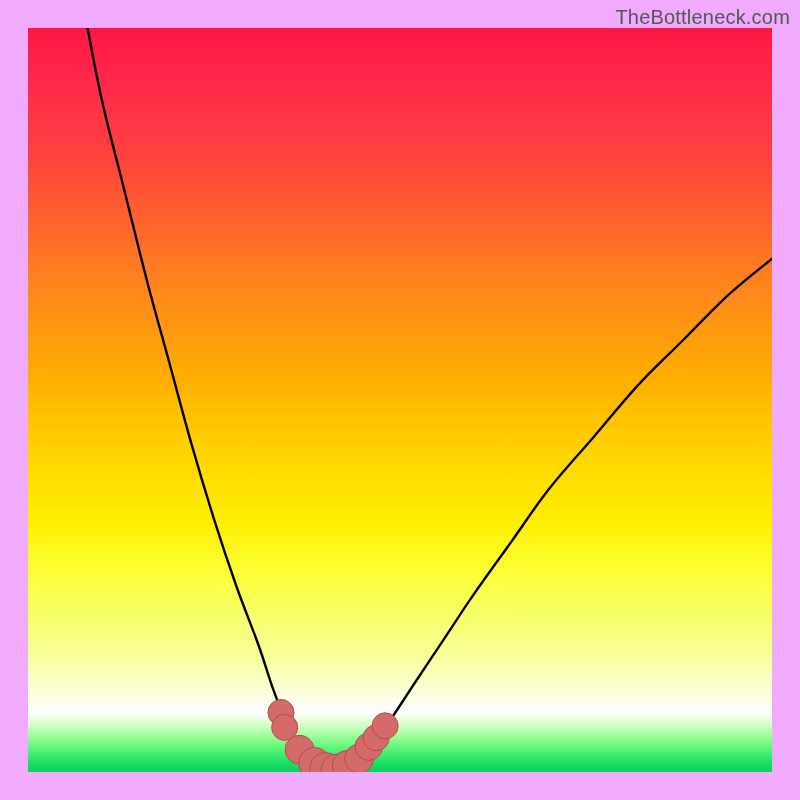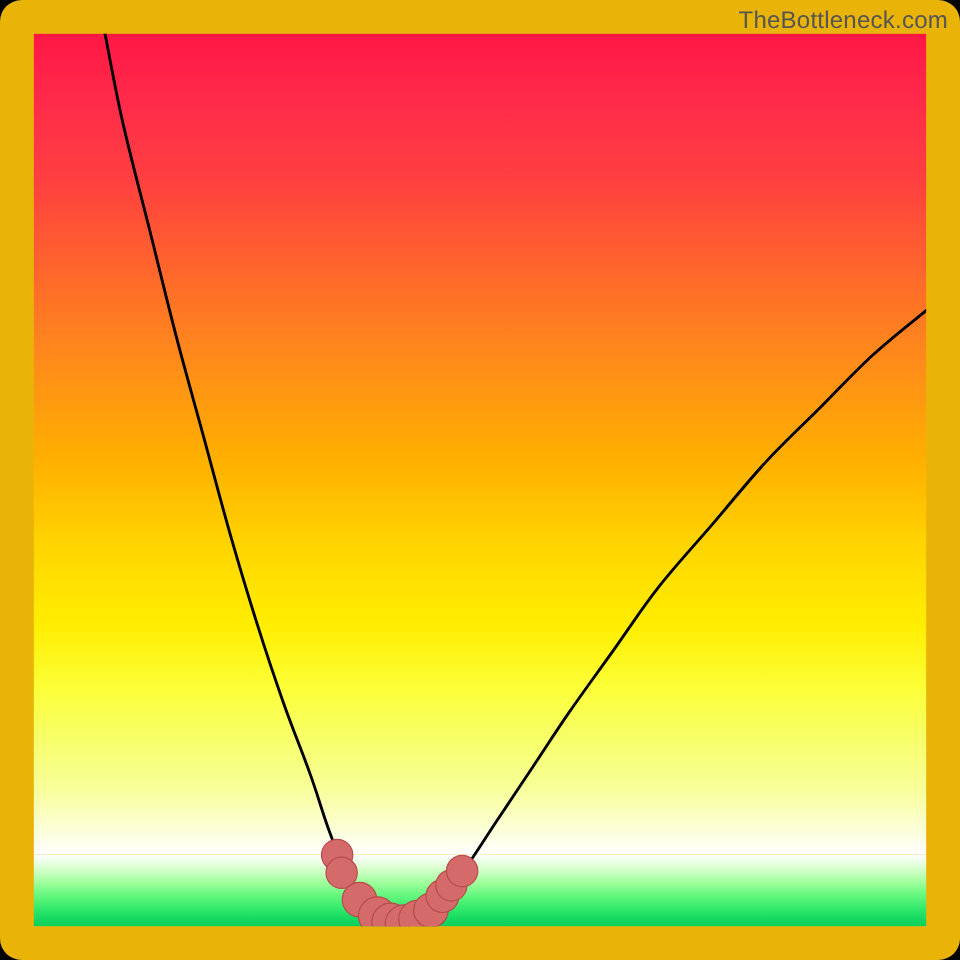--- a/index.html
+++ b/index.html
@@ -8,22 +8,21 @@
     width: 800px;
     height: 800px;
     background: #000;
     overflow: hidden;
     font-family: Arial, Helvetica, sans-serif;
   }
   .frame {
     position: absolute;
     left: 0; top: 0;
     width: 800px; height: 800px;
-    background: #eab308;
-    border-radius: 18px;
+    background: #f0abfc;
   }
   .plot {
     position: absolute;
     left: 28px;
     top: 28px;
     width: 744px;
     height: 744px;
     overflow: hidden;
   }
   .gradient {

